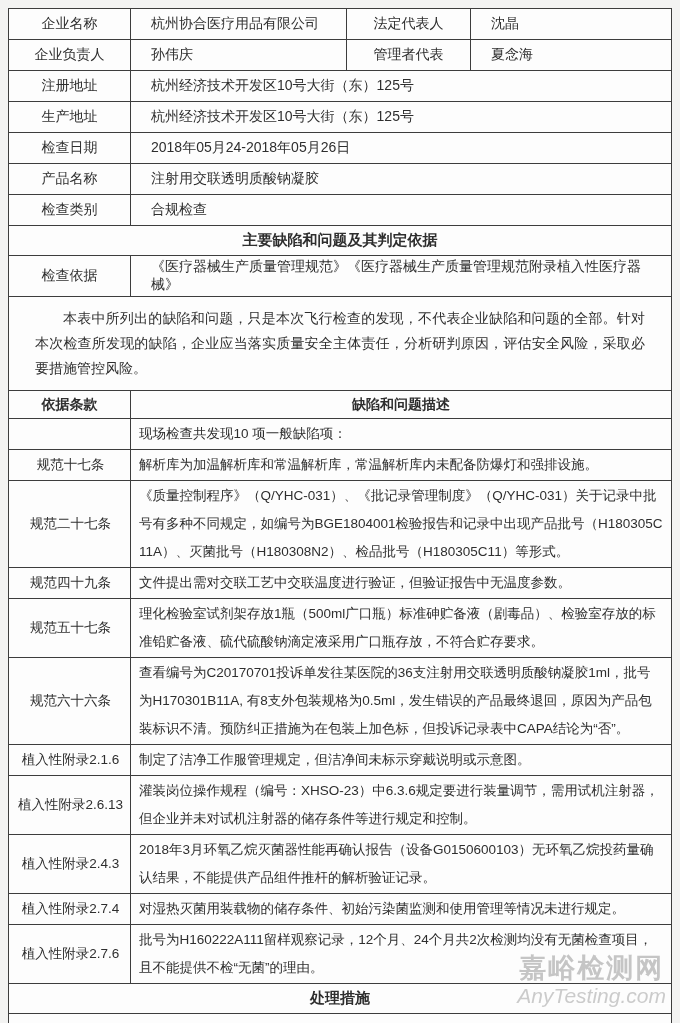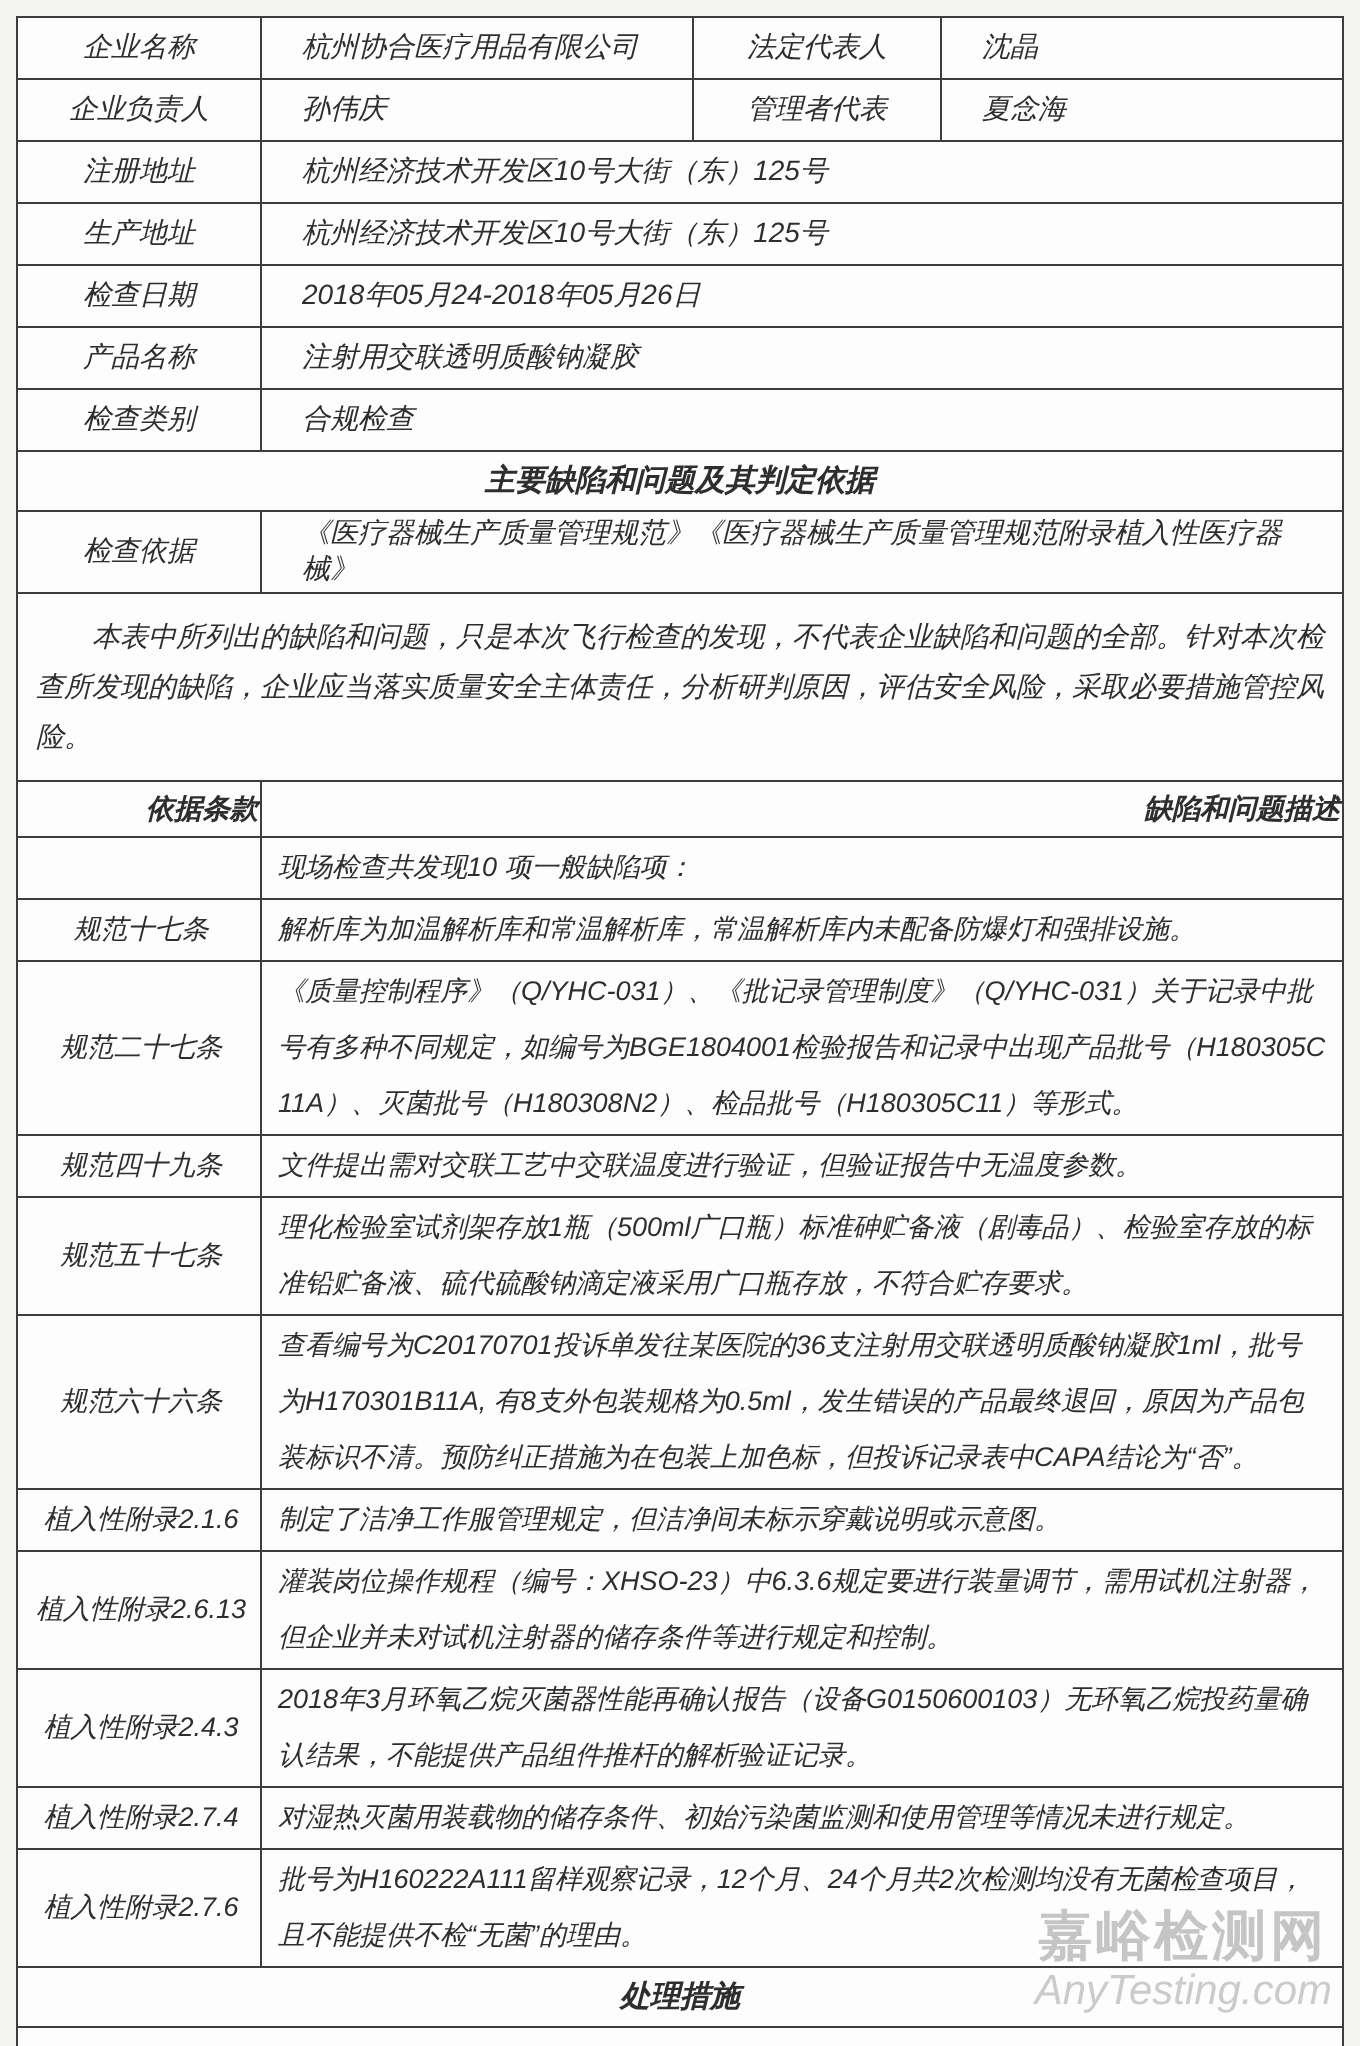--- a/index.html
+++ b/index.html
@@ -15,21 +15,20 @@
   table.doc{
     width:664px;
     border-collapse:collapse;
     background:#fdfdfd;
     table-layout:fixed;
   }
   table.doc td{
     border:1px solid #3d3d3d;
     vertical-align:middle;
     word-break:break-all;
-    font-style:italic;
   }
   
   td.lbl{
     text-align:center;
     font-size:14px;
     height:26px;
     padding:2px 2px;
   }
   td.val{
     font-size:14px;
@@ -39,32 +38,32 @@
   td.sec-title{
     text-align:center;
     font-weight:bold;
     font-size:15px;
     padding:5px 2px;
   }
   
   td.para{
     font-size:14px;
     line-height:25px;
-    padding:9px 9px;
+    padding:9px 26px;
     text-align:justify;
   }
   td.para .indent{ text-indent:2em; display:block; }
   
   td.clause{
     font-size:13.5px;
     padding:2px 3px 2px 5px;
     text-align:center;
   }
   td.clause-h, td.desc-h{
-    text-align:right;
+    text-align:center;
     font-weight:bold;
     font-size:14px;
     height:25px;
   }
   td.desc{
     font-size:13.5px;
     line-height:28px;
     padding:1px 8px;
     text-align:left;
   }

